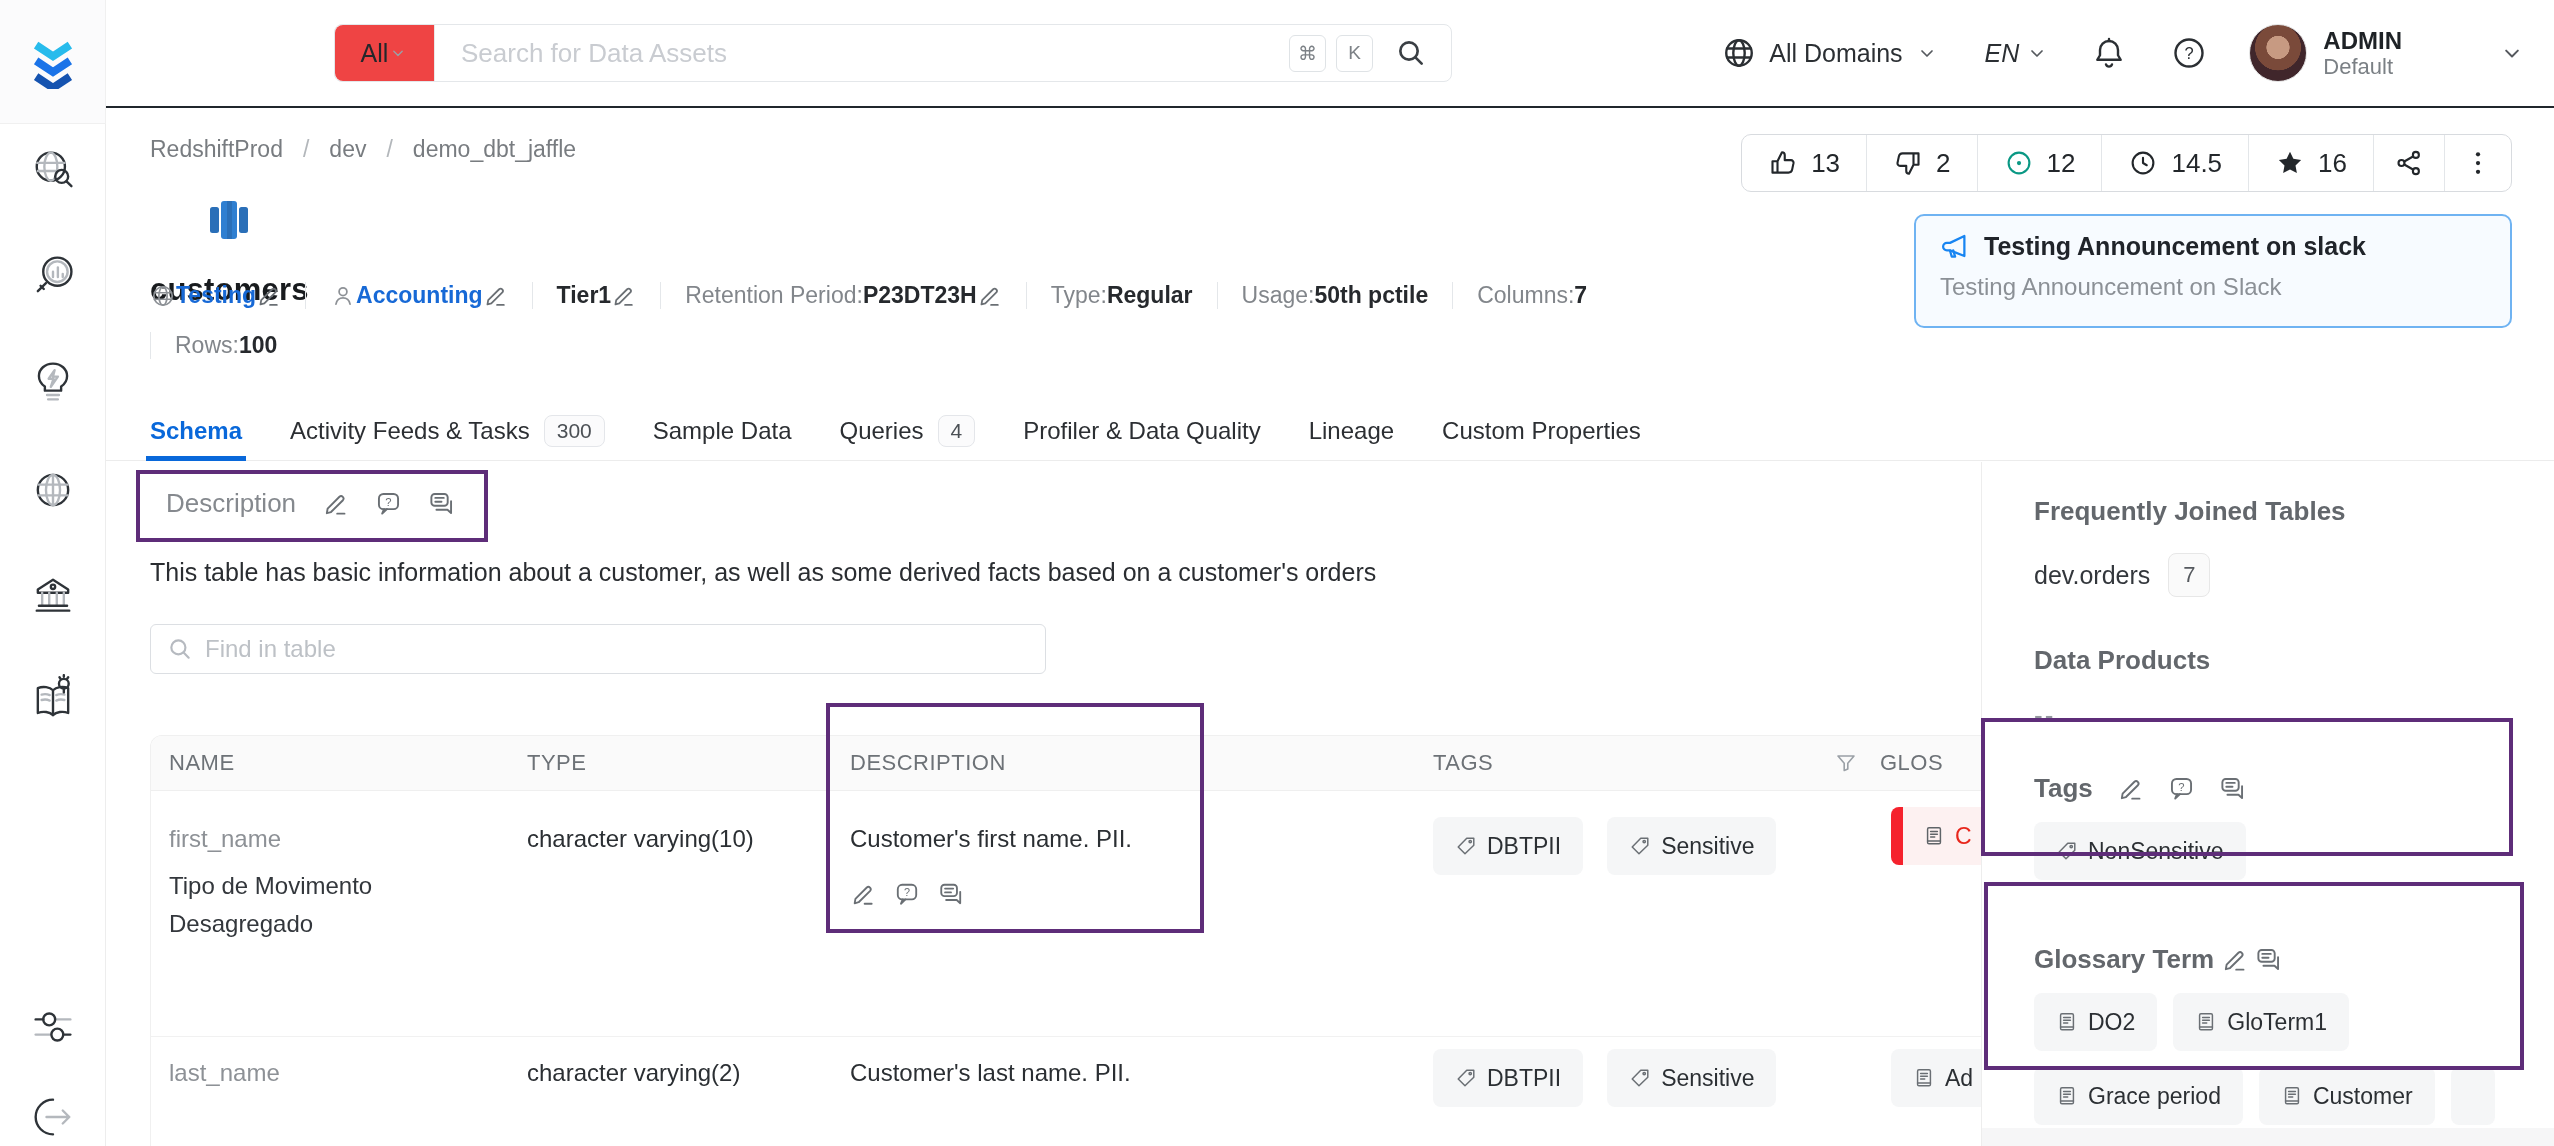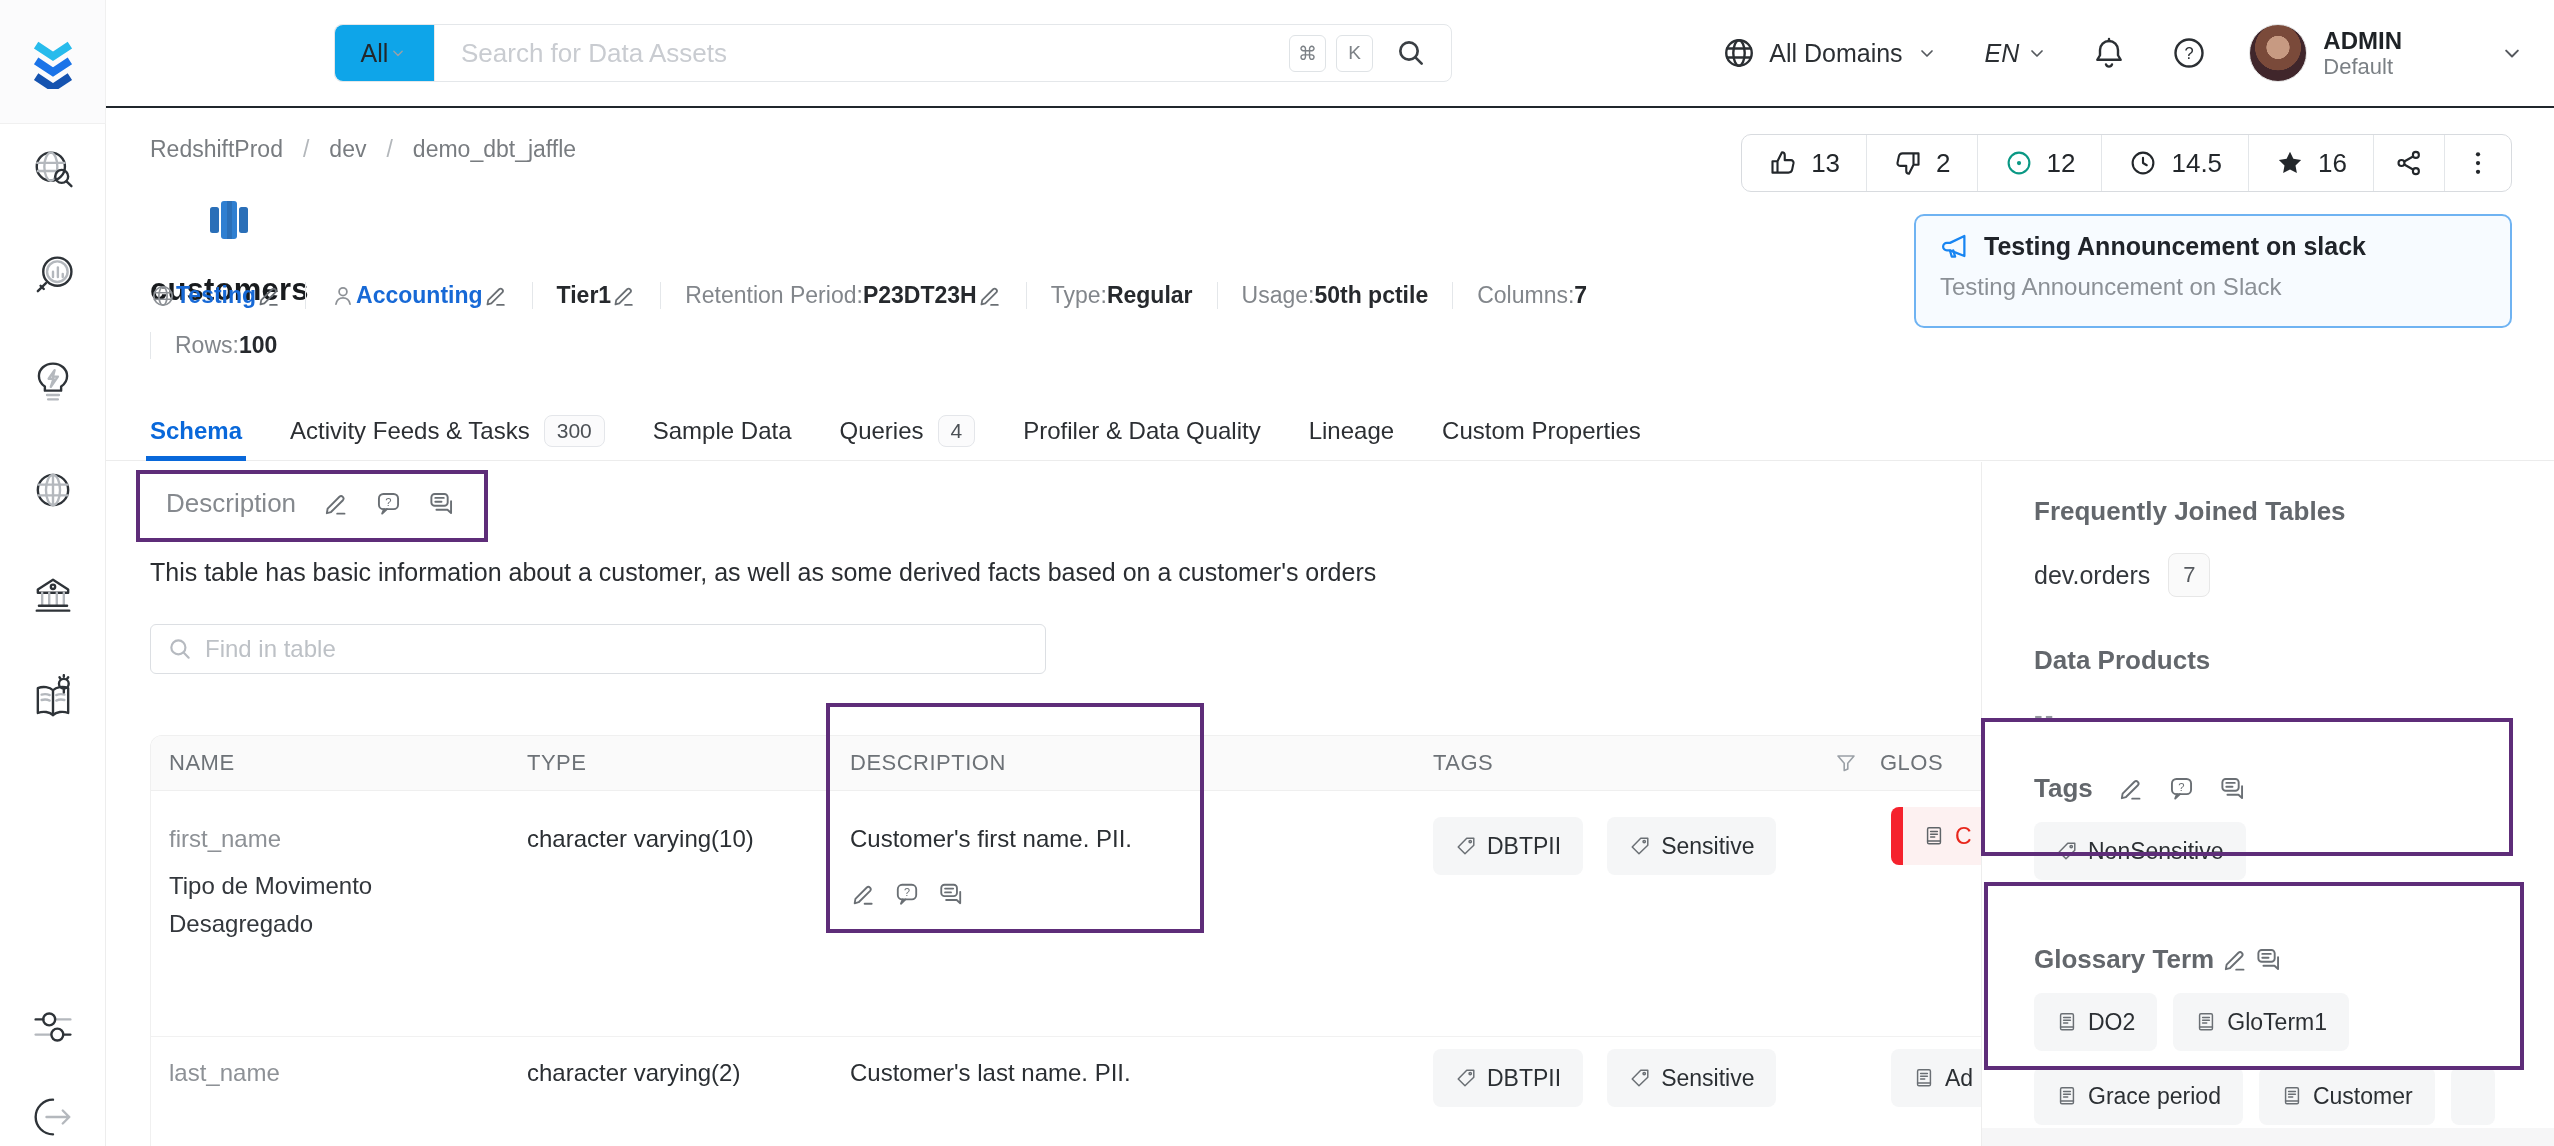--- a/index.html
+++ b/index.html
@@ -13,21 +13,21 @@
   .icn svg text { stroke:none; fill:#6a6f74; font-family:"Liberation Sans",sans-serif; }
 
   
   .topbar { position:absolute; left:0; top:0; width:2554px; height:108px; background:#fff;
     border-bottom:2px solid #20262c; z-index:20; }
   .logo-box { position:absolute; left:0; top:0; width:106px; height:124px; background:#fbfbfc;
     border-right:1px solid #f0f0f0; border-bottom:1px solid #f0f0f0; display:flex; align-items:center;
     justify-content:center; z-index:30; }
   .search-bar { position:absolute; left:334px; top:24px; width:1118px; height:58px;
     border:1px solid #e4e7ea; border-radius:8px; display:flex; align-items:center; background:#fff; }
-  .search-scope { width:100px; height:100%; background:#0ea5e9; border-right:1px solid #e9e9e9;
+  .search-scope { width:100px; height:100%; background:#ef4444; border-right:1px solid #e9e9e9;
     border-radius:8px 0 0 8px; display:flex; align-items:center; justify-content:center; 
     font-size:25px; color:#23272b; cursor:pointer;text-align:center; }
   .search-scope .chv svg { width:20px; height:20px; stroke:#9aa0a6; }
   .search-input { flex:1; min-width:0; border:none; outline:none; font-size:26px; color:#33373c;
     margin-left:26px; font-family:"Liberation Sans",sans-serif; background:transparent; }
   .search-input::placeholder { color:#c9ccd1; }
   .kbd { width:37px; height:37px; border:1px solid #dfe3e6; border-radius:6px; display:flex;
     align-items:center; justify-content:center; font-size:19px; color:#7c8186; margin-right:10px; background:#fff; }
   .search-glyph { margin:0 24px 0 12px; }
   .search-glyph svg { width:32px; height:32px; stroke:#3a3f44; stroke-width:2; }

